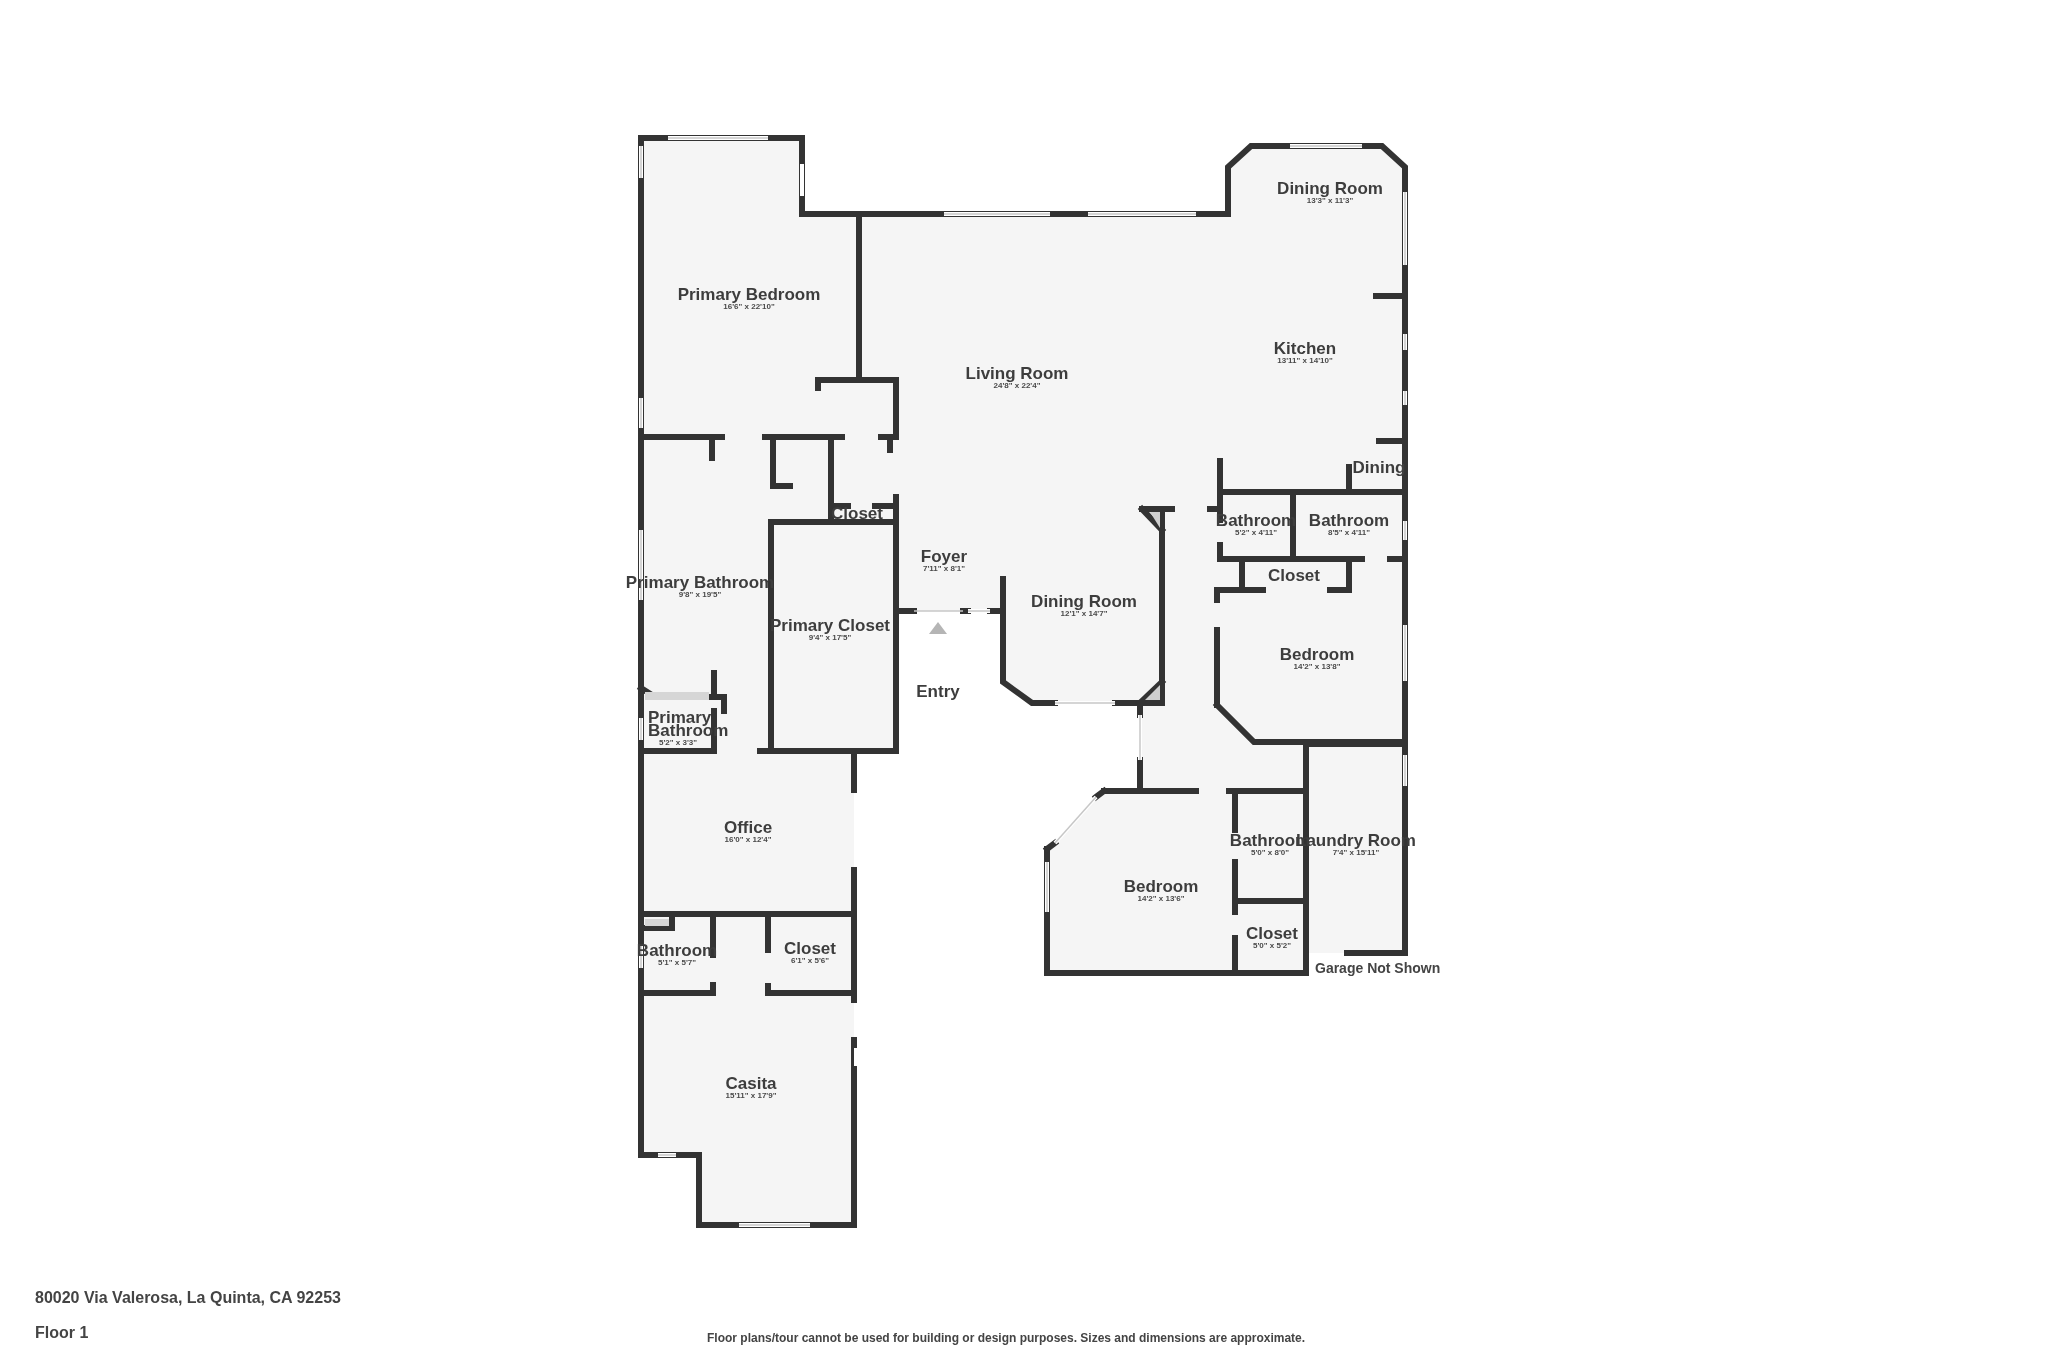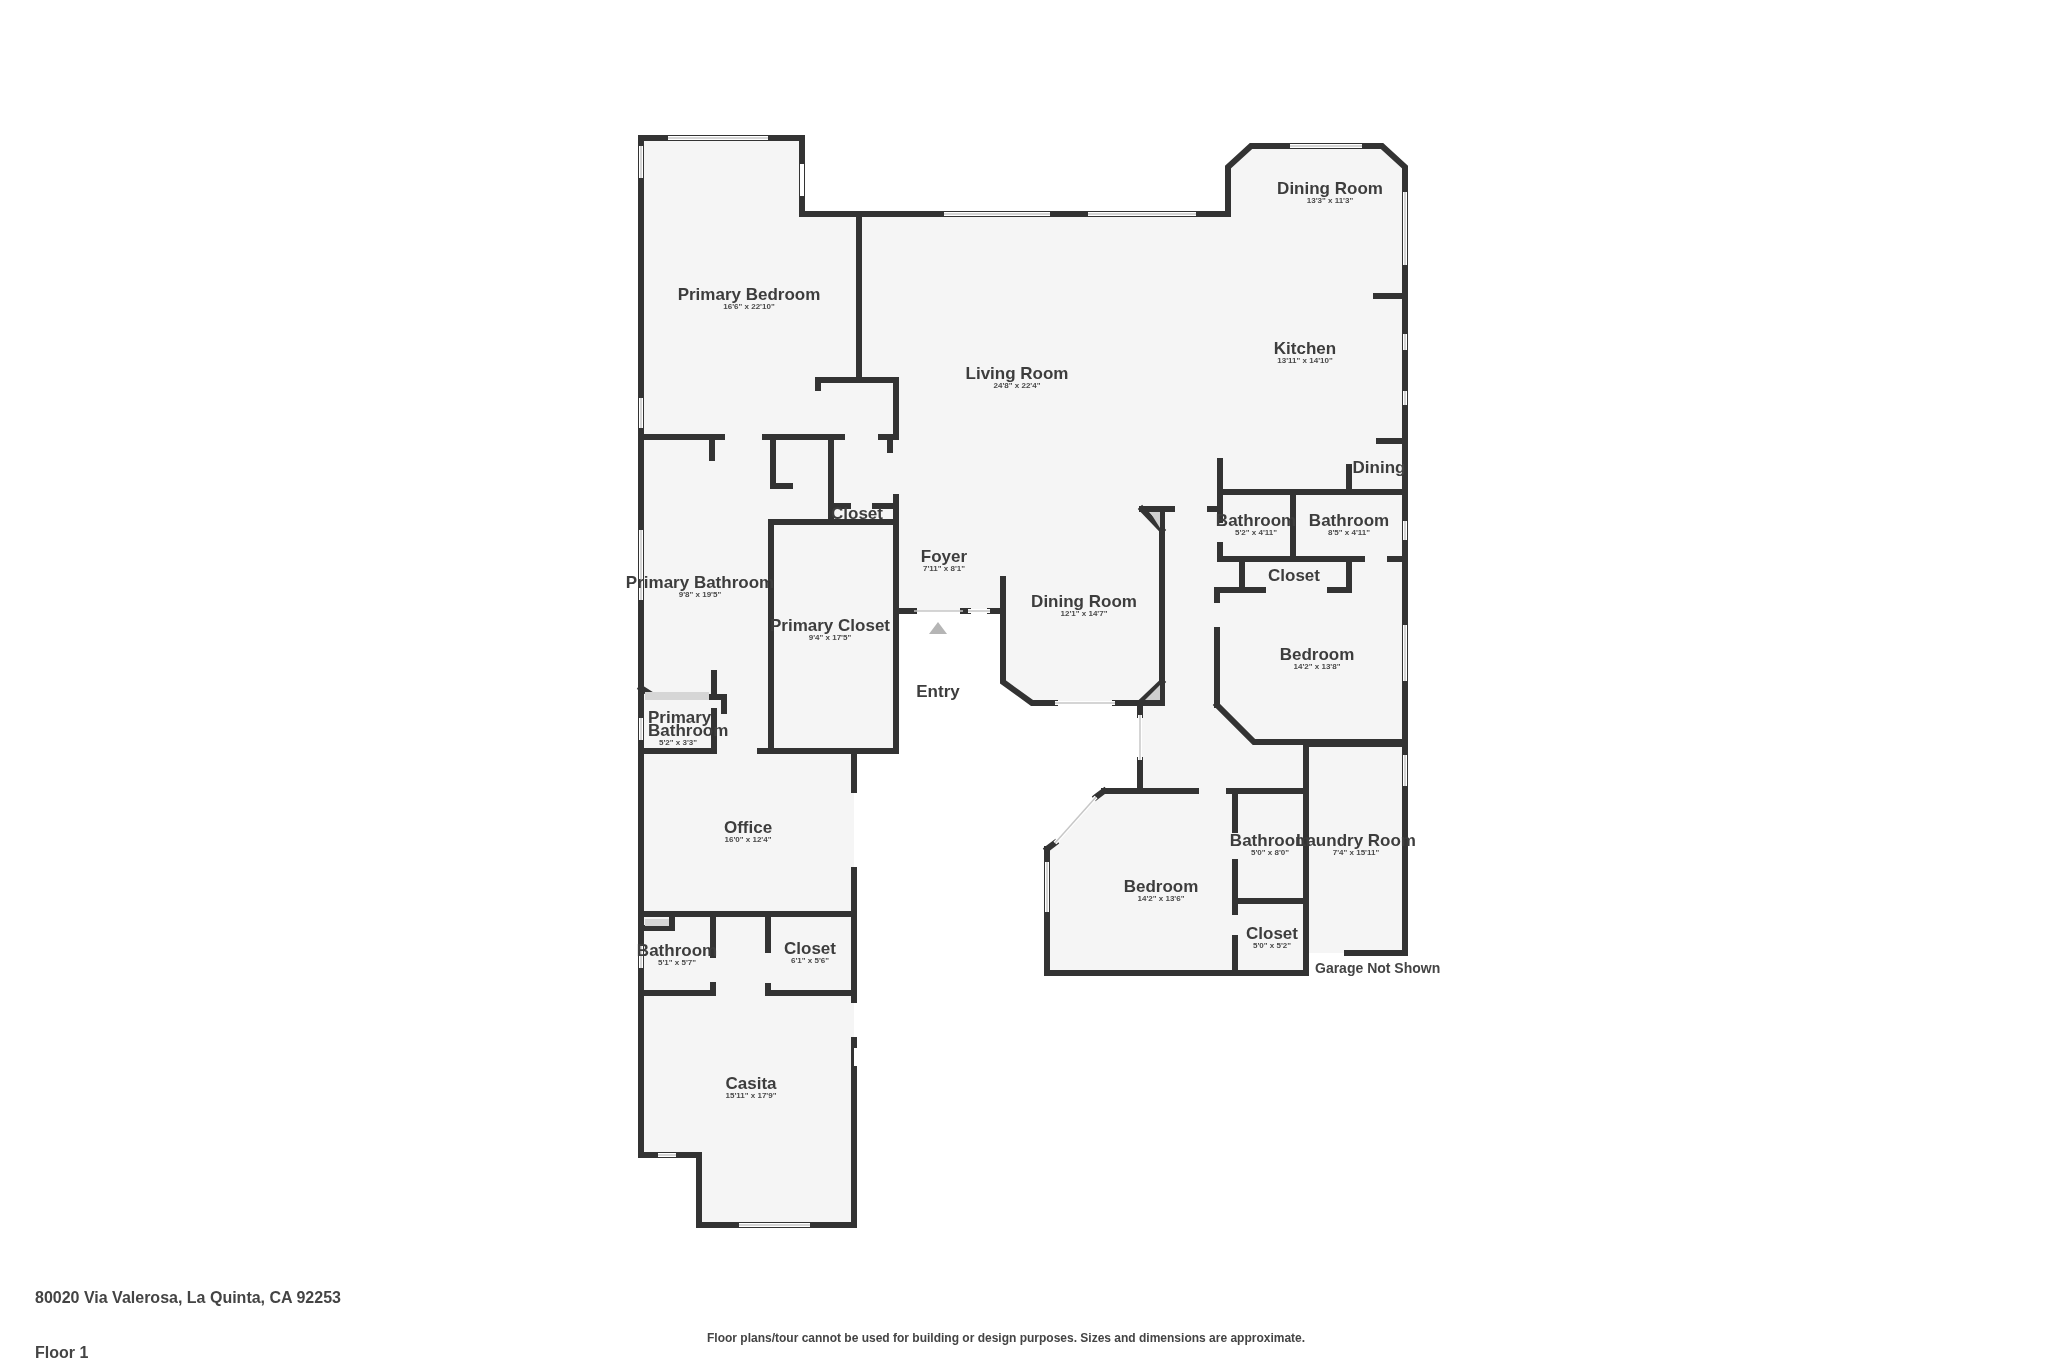--- a/index.html
+++ b/index.html
@@ -6,21 +6,21 @@
   body { width:2048px; height:1365px; position:relative; overflow:hidden; font-family:"Liberation Sans", "DejaVu Sans", sans-serif; color:#3d3d3d; }
   #plan { position:absolute; left:0; top:0; width:2048px; height:1365px; }
   .room-fill { fill:#f5f5f5; }
   .wall { stroke:#333333; stroke-width:6; fill:none; stroke-linecap:square; stroke-linejoin:miter; }
   .window { stroke:#ffffff; stroke-width:4; }
   .window-line { stroke:#c7c7c7; stroke-width:1.5; }
   .room-label { position:absolute; transform:translateX(-50%); text-align:center; white-space:nowrap; }
   .room-name { font-size:17px; font-weight:bold; color:#3d3d3d; line-height:13px; }
   .room-dim { font-size:8px; font-weight:bold; color:#4a4a4a; line-height:11px; }
   .footer-address { position:absolute; left:35px; top:1289px; font-size:16px; font-weight:bold; color:#444; }
-  .footer-floor { position:absolute; left:35px; top:1324px; font-size:16px; font-weight:bold; color:#444;margin-top:20px; }
+  .footer-floor { position:absolute; left:35px; top:1324px; font-size:16px; font-weight:bold; color:#444; }
   .footer-disclaimer { position:absolute; left:707px; top:1331px; font-size:12px; font-weight:bold; color:#444; }
   .entry-arrow { position:absolute; width:0; height:0; border-left:9px solid transparent; border-right:9px solid transparent; border-bottom:12px solid #b5b5b5; }
   .garage-note { position:absolute; font-size:14px; font-weight:bold; color:#444; white-space:nowrap; }
 </style>
 </head>
 <body>
 
 <svg id="plan" viewBox="0 0 2048 1365" xmlns="http://www.w3.org/2000/svg">
 
   <g>

